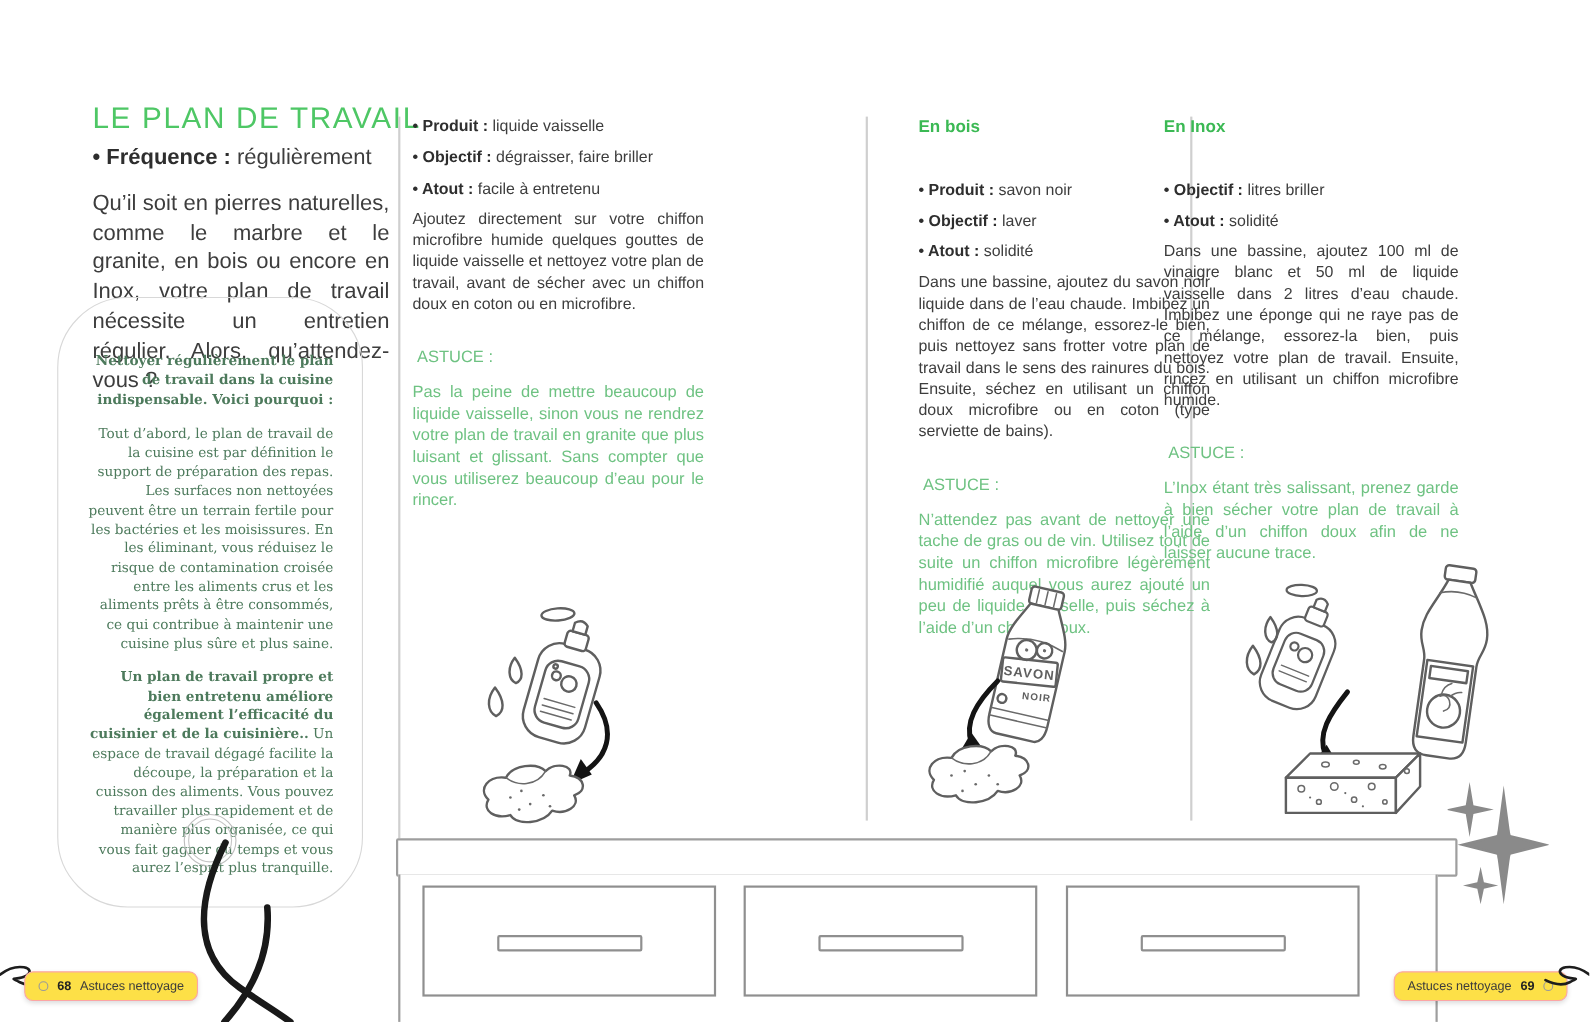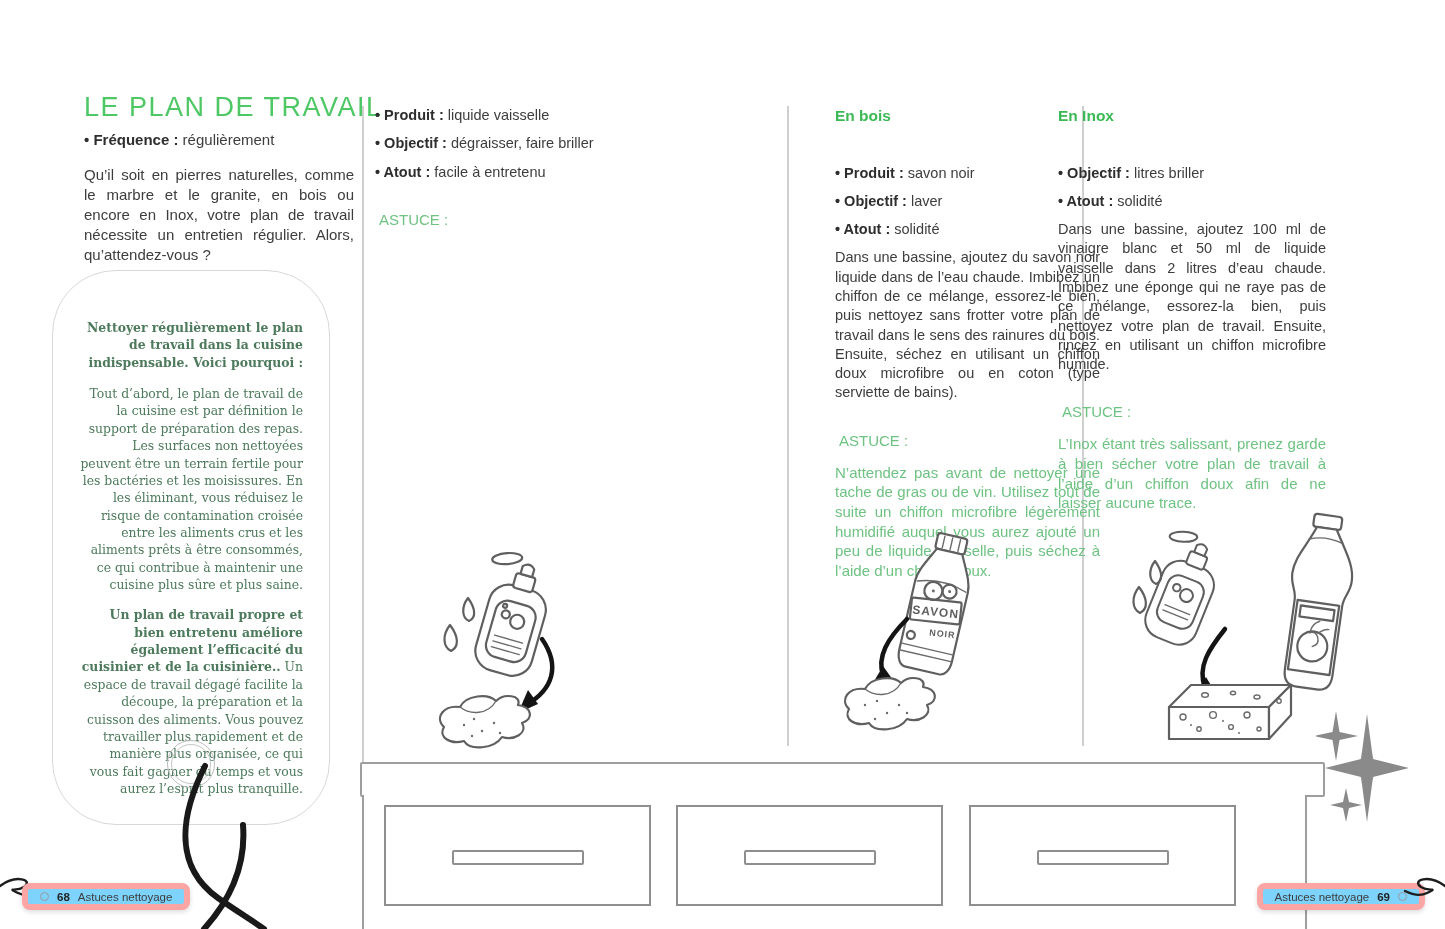--- a/index.html
+++ b/index.html
@@ -6,21 +6,21 @@
   body{
     width:1445px;height:929px;position:relative;overflow:hidden;
     background:#ffffff;color:#3d3d3d;
     font-family:"Liberation Sans",sans-serif;
   }
   
   .page-title{
     position:absolute;left:84px;top:74px;
     font-size:27px;letter-spacing:1.5px;color:#4ec765;font-weight:400;
   }
-  .intro{position:absolute;left:84px;top:130px;width:270px;font-size:15px;line-height:1.34;}
+  .intro{position:absolute;left:84px;top:130px;width:270px;font-size:20px;line-height:1.34;}
   .freq{margin:0 0 15px;}
   .b{font-weight:bold;color:#2e2e2e;}
   .intro-para{text-align:justify;margin:0;}
   
   .callout{
     position:absolute;left:52px;top:270px;width:278px;height:555px;
     box-sizing:border-box;border:1.5px solid #d8d8d8;border-radius:64px;
     padding:48px 26px 10px;text-align:right;
     font-family:"DejaVu Serif","Liberation Serif",serif;
     color:#4d7a5c;font-size:12.4px;line-height:1.4;
@@ -73,21 +73,21 @@
     background:#fff;border:2px solid #8f8f8f;
   }
   .dr1{left:384px;} .dr2{left:676px;} .dr3{left:969px;}
   .drawer-handle{
     position:absolute;left:50%;top:43px;transform:translateX(-50%);
     width:128px;height:11px;border:2px solid #8f8f8f;border-radius:2px;background:#fff;
   }
   
   .footer-tag{
     position:absolute;top:883px;height:27px;box-sizing:border-box;
-    background:#7dd3fc;border:6px solid #fca5a5;border-radius:8px;
+    background:#fde047;border:1px solid #fca5a5;border-radius:8px;
     box-shadow:0 2px 5px rgba(0,0,0,.14);
     display:flex;align-items:center;gap:8px;padding:0 12px;
     font-size:11.5px;color:#3c3c3c;white-space:nowrap;
   }
   .ft-left{left:22px;}
   .ft-right{right:20px;}
   .grommet-dot{width:7px;height:7px;border:1.5px solid #9a9a9a;border-radius:50%;flex:0 0 auto;}
   .pgnum{font-weight:bold;color:#222;}
   .footer-string{position:absolute;top:872px;pointer-events:none;}
   .fs-left{left:0;}
@@ -116,21 +116,23 @@
 </svg>
 
 <div class="divider d1"></div>
 <div class="divider d2"></div>
 <div class="divider d3"></div>
 
 <div class="col col-granite">
   <p class="bullet-line"><span class="b">• Produit :</span><span> liquide vaisselle</span></p>
   <p class="bullet-line"><span class="b">• Objectif :</span><span> dégraisser, faire briller</span></p>
   <p class="bullet-line"><span class="b">• Atout :</span><span> facile à entretenu</span></p>
+  <p class="col-para">Ajoutez directement sur votre chiffon microfibre humide quelques gouttes de liquide vaisselle et nettoyez votre plan de travail, avant de sécher avec un chiffon doux en coton ou en microfibre.</p>
   <p class="astuce-label">ASTUCE :</p>
+  <p class="astuce-text">Pas la peine de mettre beaucoup de liquide vaisselle, sinon vous ne rendrez votre plan de travail en granite que plus luisant et glissant. Sans compter que vous utiliserez beaucoup d’eau pour le rincer.</p>
 </div>
 
 <div class="col col-bois">
   <h2 class="col-heading">En bois</h2>
   <p class="bullet-line"><span class="b">• Produit :</span><span> savon noir</span></p>
   <p class="bullet-line"><span class="b">• Objectif :</span><span> laver</span></p>
   <p class="bullet-line"><span class="b">• Atout :</span><span> solidité</span></p>
   <p class="col-para">Dans une bassine, ajoutez du savon noir liquide dans de l’eau chaude. Imbibez un chiffon de ce mélange, essorez-le bien, puis nettoyez sans frotter votre plan de travail dans le sens des rainures du bois. Ensuite, séchez en utilisant un chiffon doux microfibre ou en coton (type serviette de bains).</p>
   <p class="astuce-label">ASTUCE :</p>
   <p class="astuce-text">N’attendez pas avant de nettoyer une tache de gras ou de vin. Utilisez tout de suite un chiffon microfibre légèrement humidifié auquel vous aurez ajouté un peu de liquide vaisselle, puis séchez à l’aide d’un chiffon doux.</p>

